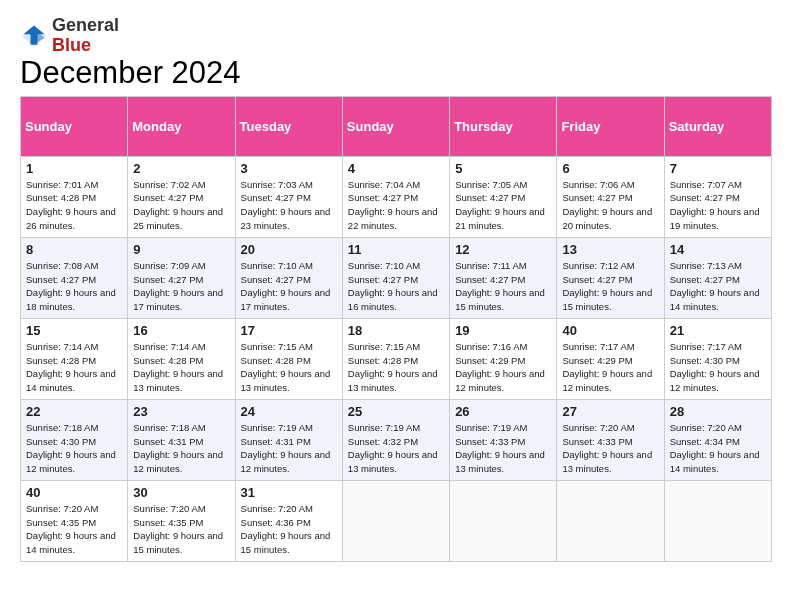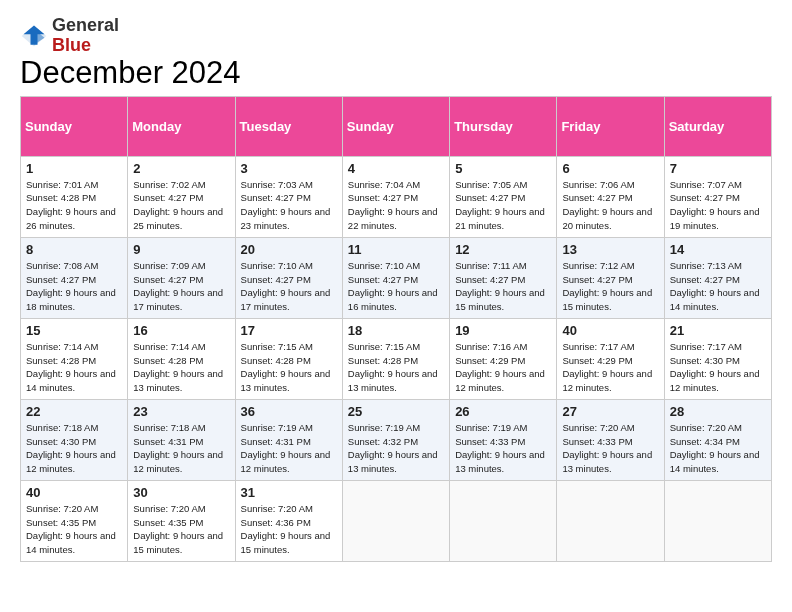--- a/index.html
+++ b/index.html
@@ -149,21 +149,21 @@
           <td><span class="day-num">16</span><span class="day-info">Sunrise: 7:14 AM<br>Sunset: 4:28 PM<br>Daylight: 9 hours and 13 minutes.</span></td>
           <td><span class="day-num">17</span><span class="day-info">Sunrise: 7:15 AM<br>Sunset: 4:28 PM<br>Daylight: 9 hours and 13 minutes.</span></td>
           <td><span class="day-num">18</span><span class="day-info">Sunrise: 7:15 AM<br>Sunset: 4:28 PM<br>Daylight: 9 hours and 13 minutes.</span></td>
           <td><span class="day-num">19</span><span class="day-info">Sunrise: 7:16 AM<br>Sunset: 4:29 PM<br>Daylight: 9 hours and 12 minutes.</span></td>
           <td><span class="day-num">40</span><span class="day-info">Sunrise: 7:17 AM<br>Sunset: 4:29 PM<br>Daylight: 9 hours and 12 minutes.</span></td>
           <td><span class="day-num">21</span><span class="day-info">Sunrise: 7:17 AM<br>Sunset: 4:30 PM<br>Daylight: 9 hours and 12 minutes.</span></td>
         </tr>
         <tr>
           <td><span class="day-num">22</span><span class="day-info">Sunrise: 7:18 AM<br>Sunset: 4:30 PM<br>Daylight: 9 hours and 12 minutes.</span></td>
           <td><span class="day-num">23</span><span class="day-info">Sunrise: 7:18 AM<br>Sunset: 4:31 PM<br>Daylight: 9 hours and 12 minutes.</span></td>
-          <td><span class="day-num">36</span><span class="day-info">Sunrise: 7:19 AM<br>Sunset: 4:31 PM<br>Daylight: 9 hours and 12 minutes.</span></td>
+          <td><span class="day-num">24</span><span class="day-info">Sunrise: 7:19 AM<br>Sunset: 4:31 PM<br>Daylight: 9 hours and 12 minutes.</span></td>
           <td><span class="day-num">25</span><span class="day-info">Sunrise: 7:19 AM<br>Sunset: 4:32 PM<br>Daylight: 9 hours and 13 minutes.</span></td>
           <td><span class="day-num">26</span><span class="day-info">Sunrise: 7:19 AM<br>Sunset: 4:33 PM<br>Daylight: 9 hours and 13 minutes.</span></td>
           <td><span class="day-num">27</span><span class="day-info">Sunrise: 7:20 AM<br>Sunset: 4:33 PM<br>Daylight: 9 hours and 13 minutes.</span></td>
           <td><span class="day-num">28</span><span class="day-info">Sunrise: 7:20 AM<br>Sunset: 4:34 PM<br>Daylight: 9 hours and 14 minutes.</span></td>
         </tr>
         <tr>
           <td><span class="day-num">40</span><span class="day-info">Sunrise: 7:20 AM<br>Sunset: 4:35 PM<br>Daylight: 9 hours and 14 minutes.</span></td>
           <td><span class="day-num">30</span><span class="day-info">Sunrise: 7:20 AM<br>Sunset: 4:35 PM<br>Daylight: 9 hours and 15 minutes.</span></td>
           <td><span class="day-num">31</span><span class="day-info">Sunrise: 7:20 AM<br>Sunset: 4:36 PM<br>Daylight: 9 hours and 15 minutes.</span></td>
           <td class="empty-cell"></td>

